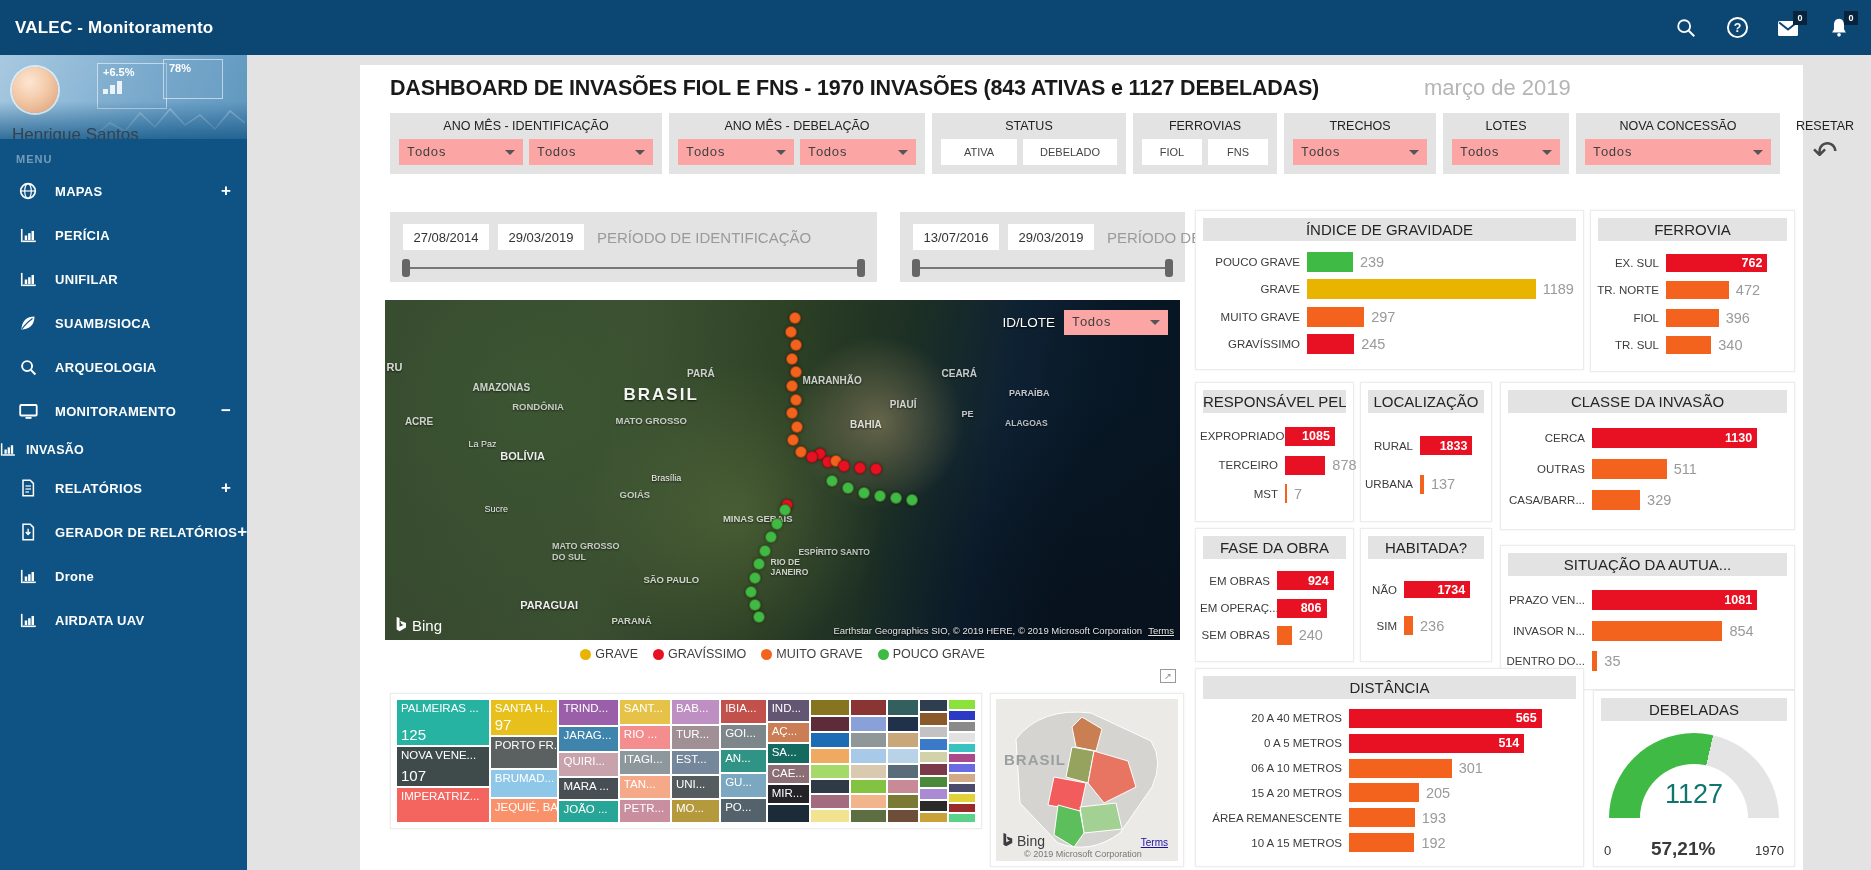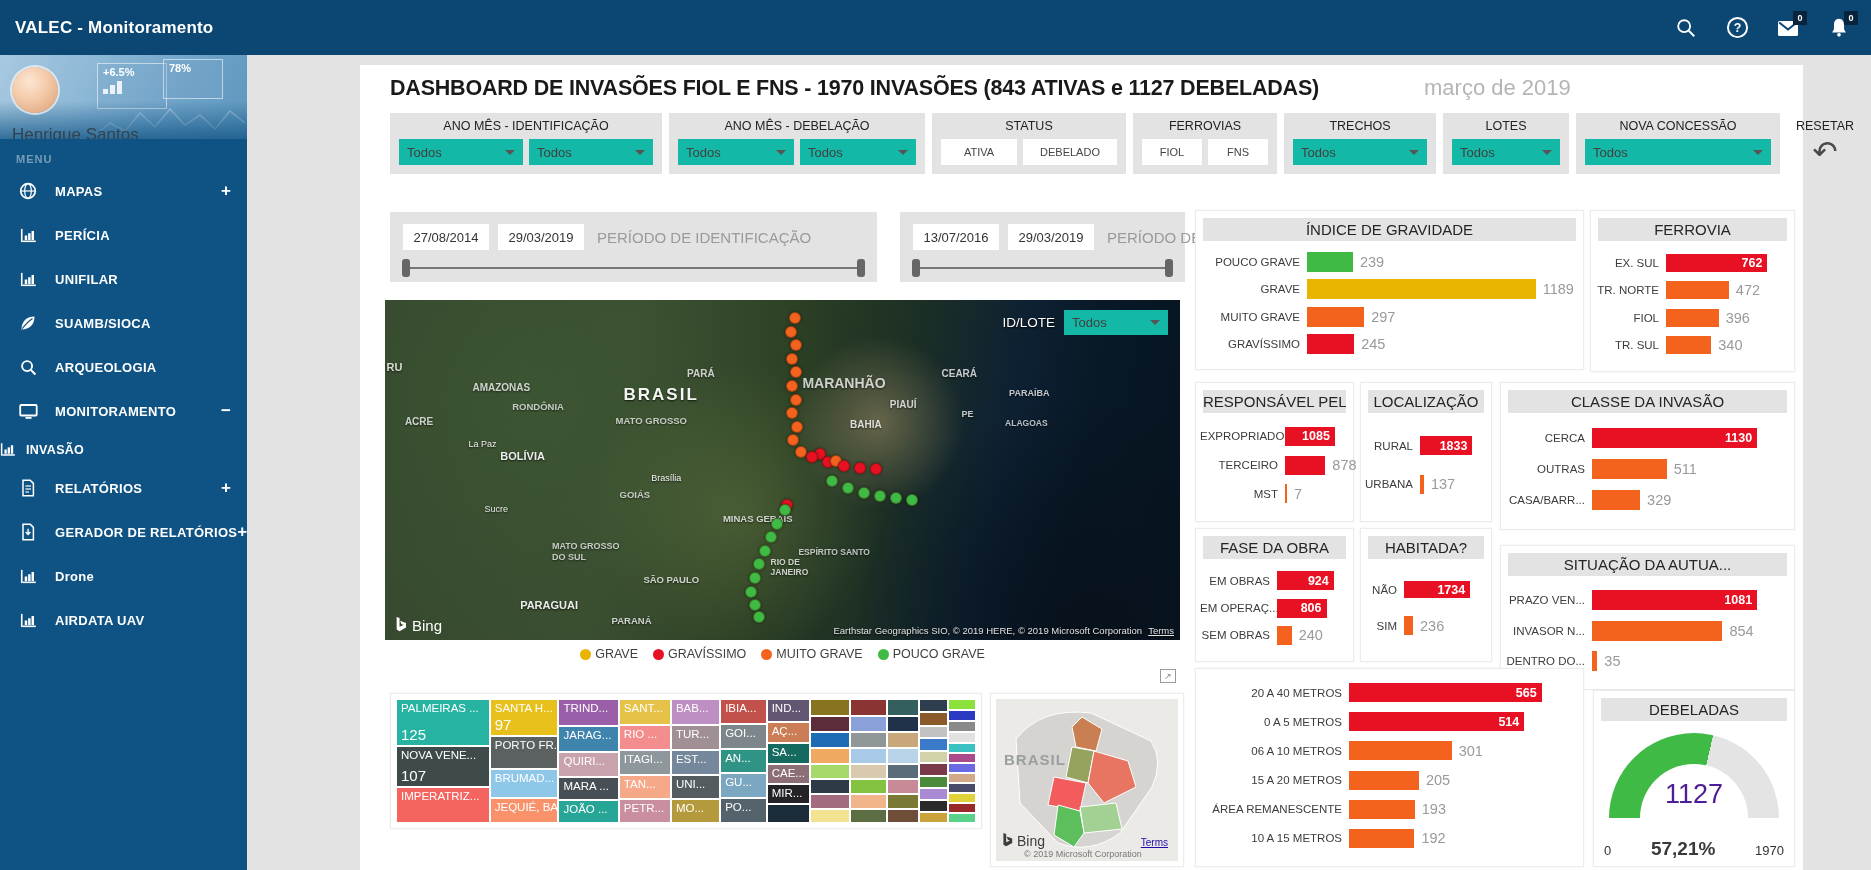--- a/index.html
+++ b/index.html
@@ -50,22 +50,22 @@
   #canvas{position:absolute;left:360px;top:65px;width:1443px;height:805px;background:#fff;}
   #dash-header{position:absolute;left:30px;top:10px;display:flex;align-items:baseline;white-space:nowrap;}
   #dash-title{font-size:21.5px;font-weight:bold;color:#191919;letter-spacing:-.2px;}
   #dash-period{font-size:22px;color:#b5b5b5;margin-left:105px;}
 
   
   #filters{position:absolute;left:30px;top:48px;width:1406px;display:flex;gap:7px;align-items:stretch;}
   .filter-group{background:#e3e3e3;padding:6px 9px 9px;display:flex;flex-direction:column;}
   .fg-label{font-size:12.5px;color:#222;text-align:center;margin-bottom:6px;white-space:nowrap;}
   .fg-row{display:flex;gap:6px;justify-content:center;}
-  .select{background:#14b8a6;height:26px;display:flex;align-items:center;justify-content:space-between;
-     padding:0 8px;font-size:13px;color:#404040;cursor:pointer;}
+  .select{background:#fca5a5;height:26px;display:flex;align-items:center;justify-content:space-between;
+     padding:0 8px;font-size:13px;color:#404040;cursor:pointer;font-family:Liberation Mono, monospace;}
   .chev{width:0;height:0;border-left:5px solid transparent;border-right:5px solid transparent;
      border-top:5px solid #555;margin-left:6px;}
   .fbtn{background:#fff;height:26px;display:flex;align-items:center;justify-content:center;
      font-size:11px;color:#444;cursor:pointer;padding:0 4px;}
   .reset-group{background:transparent;align-items:center;}
   #reset-icon{font-size:30px;color:#4a4a4a;line-height:22px;cursor:pointer;margin-top:2px;}
 
   
   .slider-panel{position:absolute;top:147px;height:70px;background:#e3e3e3;}
   #slider-1{left:30px;width:487px;}
@@ -119,21 +119,21 @@
   .bar-val-in{position:absolute;right:5px;top:50%;transform:translateY(-50%);color:#fff;
      font-weight:bold;font-size:12.5px;}
   .bar-val-out{margin-left:7px;font-size:14.5px;color:#9a9a9a;}
 
   
   .gauge-area{position:relative;flex:1;}
   .gauge{position:absolute;left:50%;top:12px;transform:translateX(-50%);width:170px;height:85px;overflow:hidden;}
   .gauge .arc{width:170px;height:170px;border-radius:50%;
      background:conic-gradient(from 270deg,#3fba45 0deg 103deg,#e4e4e4 103deg 180deg,rgba(0,0,0,0) 180deg);}
   .gauge .hole{position:absolute;left:31px;top:31px;width:108px;height:108px;border-radius:50%;background:#fff;}
-  .g-val{position:absolute;left:0;right:0;top:58px;text-align:center;font-size:27px;color:#4c1d95;}
+  .g-val{position:absolute;left:0;right:0;top:58px;text-align:center;font-size:27px;color:#0f766e;}
   .g-foot{position:absolute;left:10px;right:10px;bottom:6px;display:flex;align-items:baseline;
      justify-content:space-between;}
   .g-min,.g-max{font-size:13px;color:#333;}
   .g-pct{font-size:19px;font-weight:bold;color:#3a3a3a;}
 
   
   #treemap{left:30px;top:628px;width:592px;height:136px;flex-direction:row;padding:6px;gap:2px;box-sizing:border-box;}
   .tm-col{display:flex;flex-direction:column;gap:2px;min-width:0;}
   .tm-cell{position:relative;overflow:hidden;cursor:pointer;}
   .tm-cell .l{position:absolute;left:4px;top:2px;color:#fff;font-size:11.5px;white-space:nowrap;}
@@ -433,21 +433,21 @@
             <div class="sl-handle right"></div>
           </div>
         </div>
       </div>
 
     <div id="map">
       <div id="map-labels">
           <span class="map-label" style="left: 0.2%; top: 18%; font-size: 11px; font-weight: bold; opacity: 0.8;">RU</span>
           <span class="map-label" style="left: 11%; top: 24%; font-size: 10px; font-weight: bold; opacity: 0.75;">AMAZONAS</span>
           <span class="map-label" style="left: 38%; top: 20%; font-size: 10px; font-weight: bold; opacity: 0.75;">PARÁ</span>
-          <span class="map-label" style="left: 52.5%; top: 22%; font-size: 14px; font-weight: bold; opacity: 0.75;">MARANHÃO</span>
+          <span class="map-label" style="left: 52.5%; top: 22%; font-size: 10px; font-weight: bold; opacity: 0.75;">MARANHÃO</span>
           <span class="map-label" style="left: 70%; top: 20%; font-size: 10px; font-weight: bold; opacity: 0.75;">CEARÁ</span>
           <span class="map-label" style="left: 78.5%; top: 26%; font-size: 9px; font-weight: bold; opacity: 0.75;">PARAÍBA</span>
           <span class="map-label" style="left: 63.5%; top: 29%; font-size: 10px; font-weight: bold; opacity: 0.75;">PIAUÍ</span>
           <span class="map-label" style="left: 72.5%; top: 32%; font-size: 9px; font-weight: bold; opacity: 0.75;">PE</span>
           <span class="map-label" style="left: 78%; top: 35%; font-size: 8.5px; font-weight: bold; opacity: 0.7;">ALAGOAS</span>
           <span class="map-label" style="left: 2.5%; top: 34%; font-size: 10px; font-weight: bold; opacity: 0.75;">ACRE</span>
           <span class="map-label" style="left: 16%; top: 30%; font-size: 9.5px; font-weight: bold; opacity: 0.7;">RONDÔNIA</span>
           <span class="map-label" style="left: 30%; top: 25%; font-size: 17px; font-weight: bold; opacity: 0.95; letter-spacing: 2px;">BRASIL</span>
           <span class="map-label" style="left: 29%; top: 34%; font-size: 9.5px; font-weight: bold; opacity: 0.7;">MATO GROSSO</span>
           <span class="map-label" style="left: 58.5%; top: 35%; font-size: 10px; font-weight: bold; opacity: 0.8;">BAHIA</span>
@@ -945,20 +945,21 @@
           <div class="bar-row">
             <span class="bar-label" style="width: 80px;">DENTRO DO...</span>
             <div class="bar-track">
               <div class="bar" style="width: 2.78446%; height: 20px; background: rgb(244, 99, 30);"></div>
               <span class="bar-val-out">35</span>
             </div>
           </div>
         </div>
       </div>
       <div class="card" style="left: 835px; top: 603px; width: 387px; height: 197px;">
+        <div class="card-title">DISTÂNCIA</div>
         <div class="chart-body">
           <div class="bar-row">
             <span class="bar-label" style="width: 142px;">20 A 40 METROS</span>
             <div class="bar-track">
               <div class="bar" style="width: 86%; height: 19px; background: rgb(232, 17, 35);">
                 <span class="bar-val-in">565</span>
               </div>
             </div>
           </div>
           <div class="bar-row">

